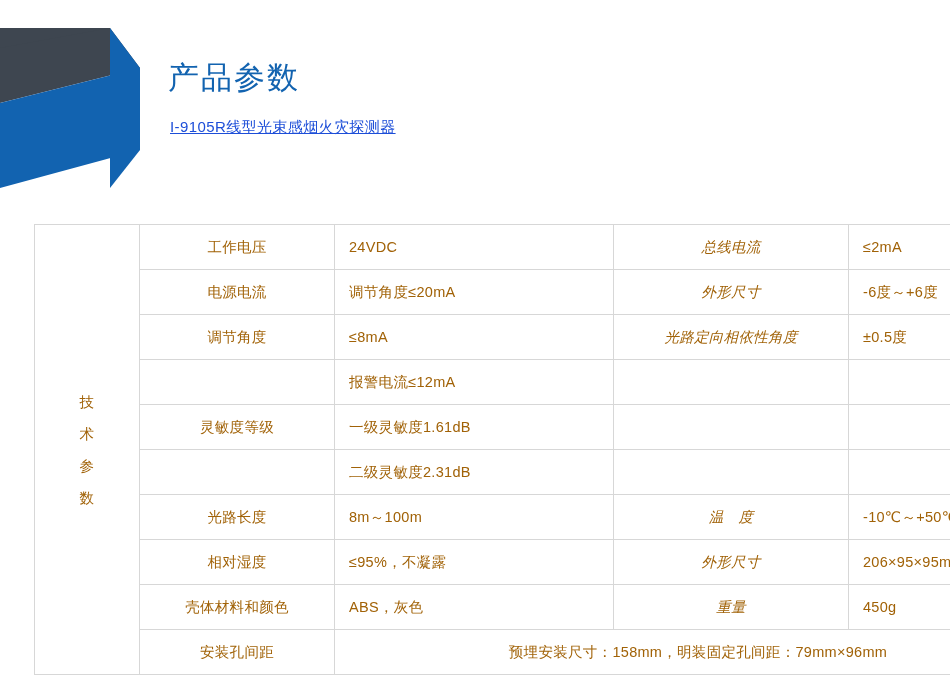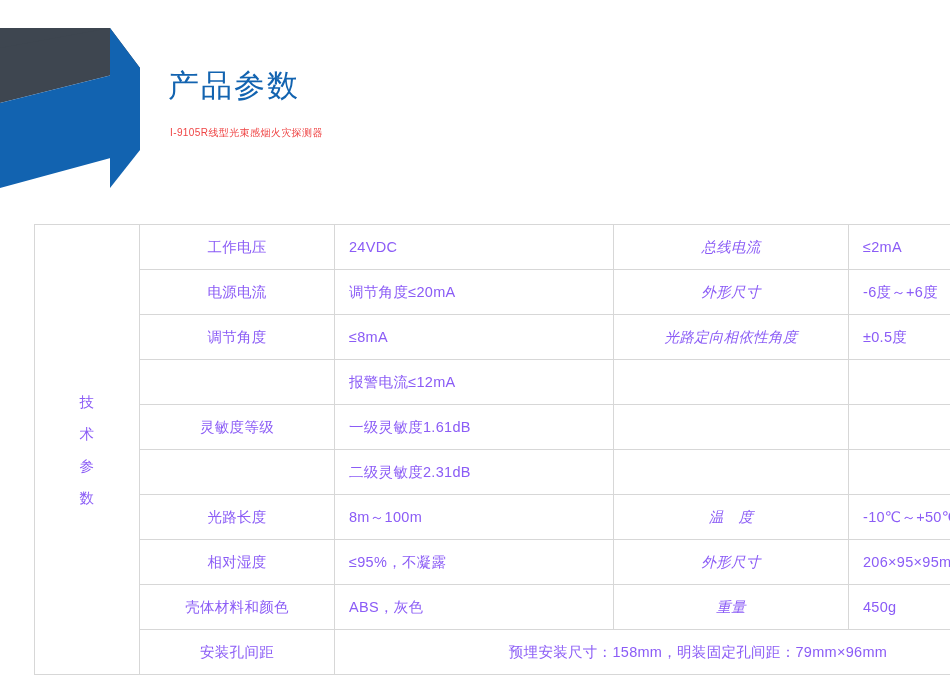--- a/index.html
+++ b/index.html
@@ -27,54 +27,55 @@
     top: 28px;
     width: 310px;
     height: 160px;
   }
   .banner svg {
     display: block;
   }
   .header-text {
     position: absolute;
     left: 168px;
-    top: 64px;
+    top: 56px;
   }
   .title {
     font-size: 31px;
     color: #1263b0;
     letter-spacing: 2px;
     font-weight: normal;
     margin: 0;
     line-height: 44px;
   }
   .subtitle {
     margin: 18px 0 0 2px;
-    font-size: 10px;
-    color: #ef4444;
+    font-size: 15px;
+    color: #1d4ed8;
     letter-spacing: 0.4px;
+    text-decoration: underline;
   }
 
   
   .spec-table-wrap {
     position: absolute;
     left: 34px;
     top: 224px;
     width: 882px;
   }
   table.spec {
     border-collapse: collapse;
     width: 882px;
     table-layout: fixed;
   }
   table.spec td {
     border: 1px solid #d7d7d7;
     height: 44px;
     font-size: 14.5px;
-    color: #8b5cf6;
+    color: #a16207;
     padding: 0 14px;
     vertical-align: middle;
     letter-spacing: 0.3px;
   }
   td.side-label {
     width: 76px;
     text-align: center;
     color: #e08a2e;
     font-size: 16px;
     line-height: 32px;

